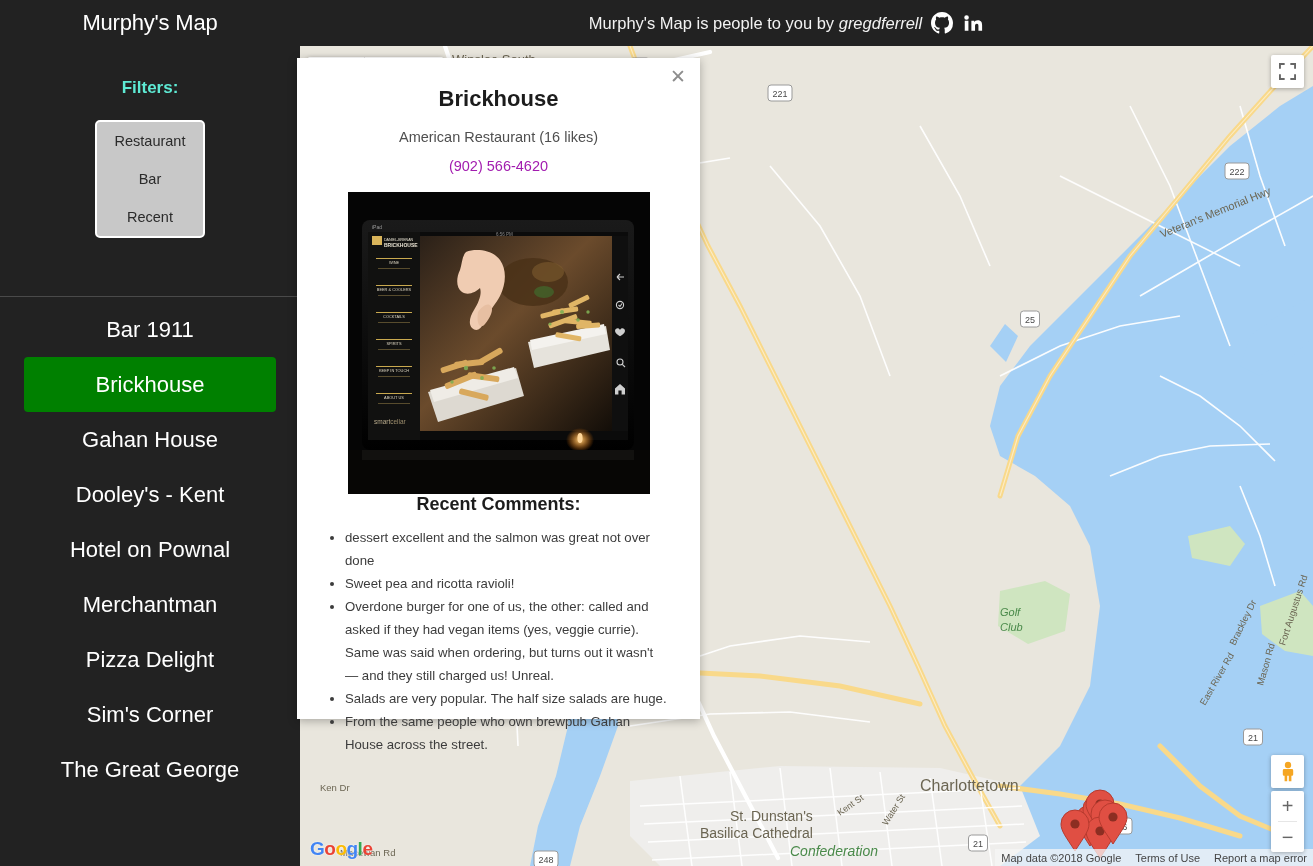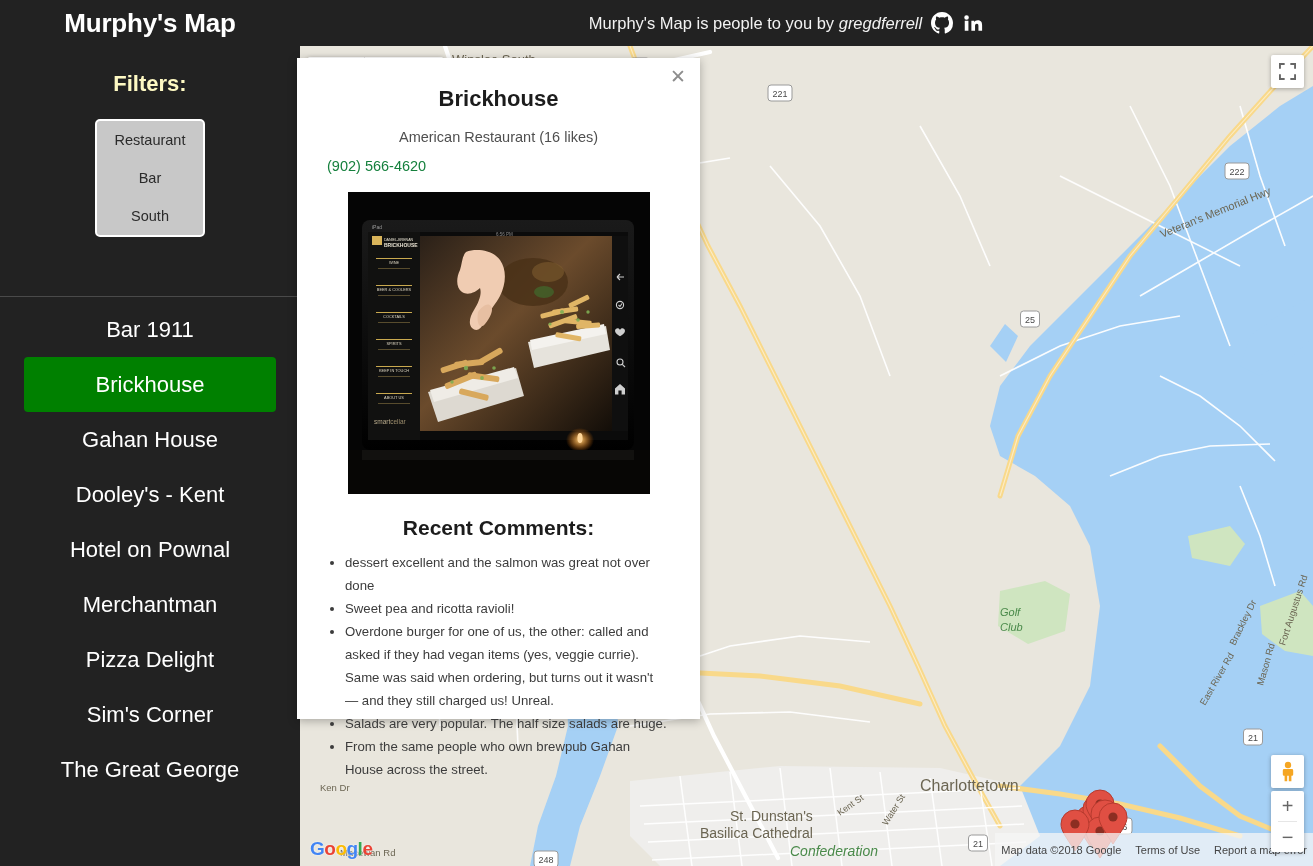--- a/index.html
+++ b/index.html
@@ -16,22 +16,22 @@
   .header {
     position: absolute; top: 0; left: 0;
     width: 1313px; height: 46px;
     background: #222222;
     color: #ffffff;
     display: flex; align-items: center;
   }
   .brand {
     width: 300px;
     text-align: center;
-    font-size: 26px;
-    font-weight: bold;
+    font-size: 22px;
+    font-weight: normal;
     letter-spacing: -0.2px;
     color: #ffffff;
   }
   .byline-wrap {
     flex: 1;
     display: flex;
     align-items: center;
     justify-content: center;
     gap: 9px;
     margin-left: -40px;
@@ -59,24 +59,24 @@
     overflow: hidden;
   }
   .filters-section {
     height: 251px;
     border-bottom: 1px solid #4a4a4a;
     display: flex;
     flex-direction: column;
     align-items: center;
   }
   .filters-title {
-    margin-top: 25px;
-    font-size: 22px;
+    margin-top: 32px;
+    font-size: 17px;
     font-weight: bold;
-    color: #fef9c3;
+    color: #5eead4;
   }
   .filter-listbox {
     margin-top: 22px;
     width: 110px;
     height: 118px;
     background: #c8c8c8;
     border: 2px solid #ffffff;
     border-radius: 5px;
     padding: 6px 16px;
     display: flex;
@@ -197,21 +197,21 @@
     left: 10px; bottom: 6px;
     font-size: 19px;
     font-weight: bold;
     letter-spacing: -0.5px;
     z-index: 4;
     text-shadow: 0 0 2px rgba(255,255,255,0.9);
   }
   .attribution {
     position: absolute;
     right: 0; bottom: 0;
-    height: 33px;
+    height: 17px;
     display: flex;
     align-items: center;
     gap: 14px;
     padding: 0 6px;
     background: rgba(245,245,245,0.75);
     font-size: 11px;
     color: #444444;
     z-index: 4;
     white-space: nowrap;
   }
@@ -245,34 +245,34 @@
     color: #1c1c1c;
   }
   .card-sub {
     margin-top: 17px;
     text-align: center;
     font-size: 14.5px;
     color: #4f4f4f;
   }
   .card-phone {
     margin-top: 13px;
+    text-align: center;
     font-size: 14.5px;
-    color: #15803d;
+    color: #a21caf;
   }
   .card-photo {
     margin: 18px auto 0;
     width: 302px; height: 302px;
     background: #050505;
     position: relative;
     overflow: hidden;
   }
   .comments-title {
-    margin-top: 22px;
     text-align: center;
-    font-size: 21px;
+    font-size: 18px;
     font-weight: bold;
     color: #1c1c1c;
   }
   .comments-list {
     margin: 11px 0 0 0;
     padding-left: 18px;
     list-style: disc;
   }
   .comments-list li {
     font-size: 13.2px;
@@ -312,21 +312,21 @@
     </span>
   </div>
 </div>
 
 <div class="sidebar">
   <div class="filters-section">
     <div class="filters-title">Filters:</div>
     <div class="filter-listbox" id="filter-listbox">
         <div class="filter-option">Restaurant</div>
         <div class="filter-option">Bar</div>
-        <div class="filter-option">South</div>
+        <div class="filter-option">Recent</div>
       </div>
   </div>
   <div class="places-list" id="places-list">
       <div class="place-item">
         <span>Bar 1911</span>
       </div>
       <div class="place-item selected">
         <span>Brickhouse</span>
       </div>
       <div class="place-item">

